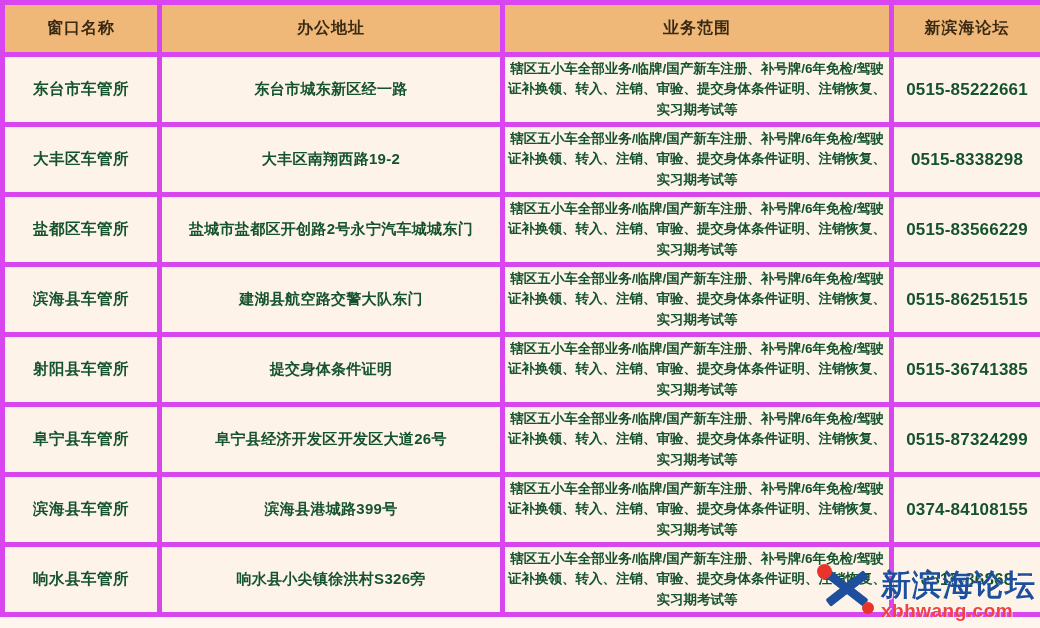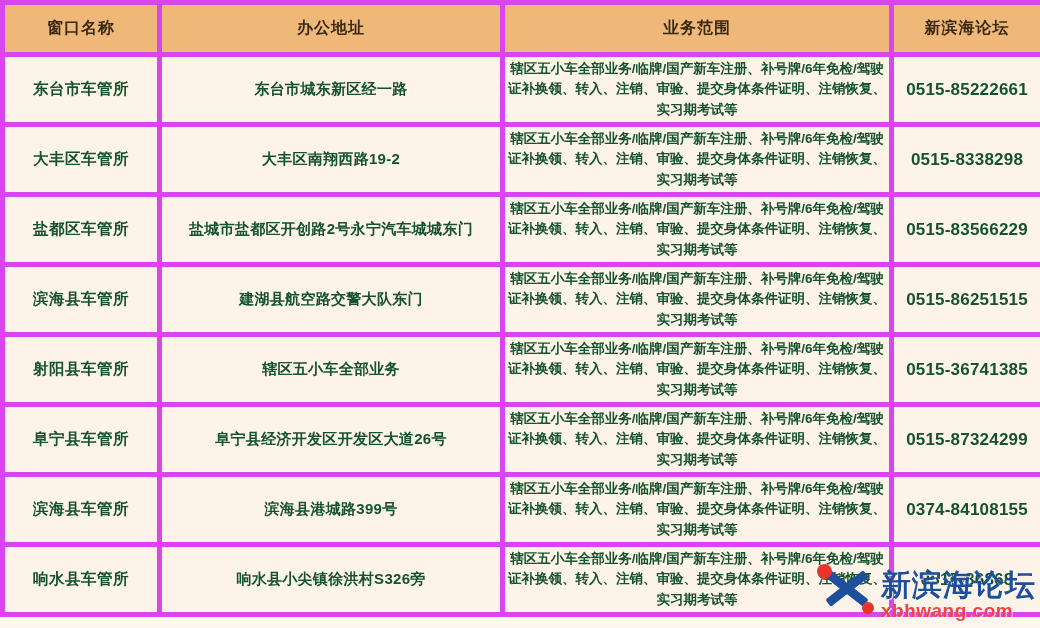--- a/index.html
+++ b/index.html
@@ -201,21 +201,21 @@
         <td class="cell-phone">0515-83566229</td>
       </tr>
       <tr>
         <td class="cell-name">滨海县车管所</td>
         <td class="cell-addr">建湖县航空路交警大队东门</td>
         <td class="cell-scope">辖区五小车全部业务/临牌/国产新车注册、补号牌/6年免检/驾驶证补换领、转入、注销、审验、提交身体条件证明、注销恢复、实习期考试等</td>
         <td class="cell-phone">0515-86251515</td>
       </tr>
       <tr>
         <td class="cell-name">射阳县车管所</td>
-        <td class="cell-addr">辖区五小车全部业务</td>
+        <td class="cell-addr">提交身体条件证明</td>
         <td class="cell-scope">辖区五小车全部业务/临牌/国产新车注册、补号牌/6年免检/驾驶证补换领、转入、注销、审验、提交身体条件证明、注销恢复、实习期考试等</td>
         <td class="cell-phone">0515-36741385</td>
       </tr>
       <tr>
         <td class="cell-name">阜宁县车管所</td>
         <td class="cell-addr">阜宁县经济开发区开发区大道26号</td>
         <td class="cell-scope">辖区五小车全部业务/临牌/国产新车注册、补号牌/6年免检/驾驶证补换领、转入、注销、审验、提交身体条件证明、注销恢复、实习期考试等</td>
         <td class="cell-phone">0515-87324299</td>
       </tr>
       <tr>

